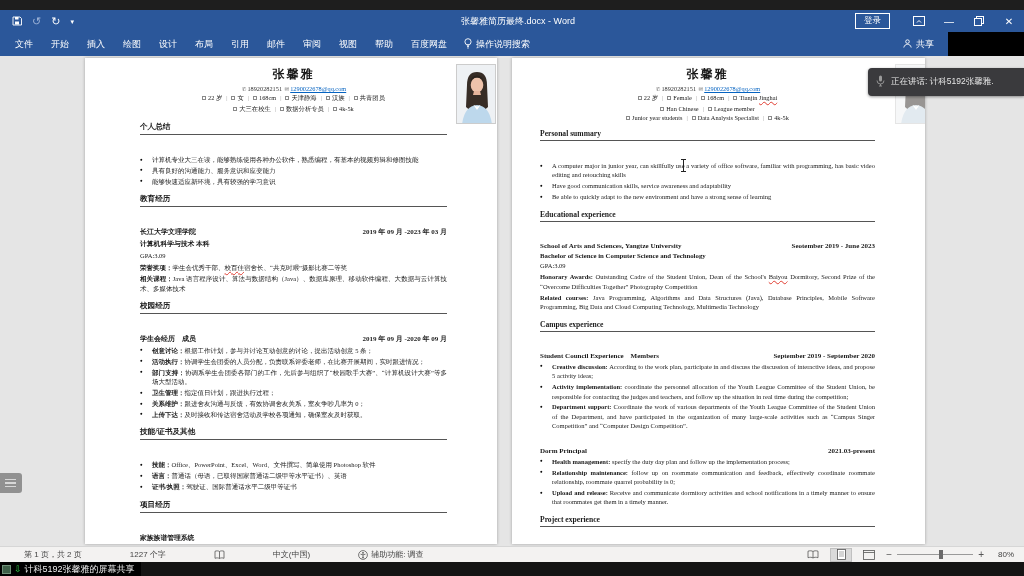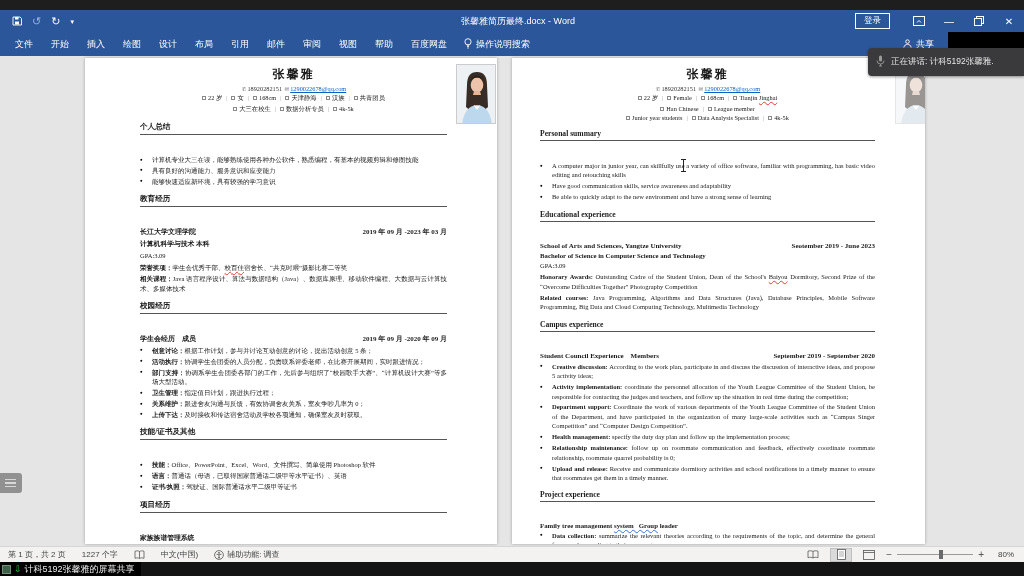--- a/index.html
+++ b/index.html
@@ -54,30 +54,30 @@
 
   .photo { position:absolute; top:6px; width:40px; height:60px; border:0.5px solid #ccc; overflow:hidden; }
   .page-zh .photo { right:1px; }
   .page-en .photo { right:-10px; opacity:.5; filter:grayscale(.4); }
 
   .ibeam { position:absolute; left:168px; top:101px; width:7px; height:13px; pointer-events:none; }
   .ibeam::before { content:""; position:absolute; left:3px; top:0; width:1px; height:13px; background:#222; }
   .ibeam::after { content:""; position:absolute; left:1px; top:0; width:5px; height:1px; background:#222; box-shadow:0 12px 0 #222; }
 
   
-  .toast { position:absolute; left:868px; top:48px; width:156px; height:24px; background:#3a3a3d; border-radius:4px 0 0 4px; display:flex; align-items:center; gap:6px; padding:14px 8px; box-shadow:0 1px 3px rgba(0,0,0,.4); }
+  .toast { position:absolute; left:868px; top:68px; width:156px; height:24px; background:#3a3a3d; border-radius:4px 0 0 4px; display:flex; align-items:center; gap:6px; padding:14px 8px; box-shadow:0 1px 3px rgba(0,0,0,.4); }
   .toast .txt { color:#e6e6e6; font-size:8.5px; white-space:nowrap; }
 
   
   .edge-handle { position:absolute; left:0; top:473px; width:22px; height:20px; background:rgba(130,130,130,.85); border-radius:0 3px 3px 0; display:flex; flex-direction:column; justify-content:center; gap:2px; padding-left:5px; cursor:pointer; }
   .edge-handle i { display:block; width:11px; height:1.5px; background:#d8d8d8; }
 
   
   .statusbar { position:absolute; left:0; top:546px; width:1024px; height:16px; background:#f3f2f1; border-top:1px solid #d6d6d6; display:flex; align-items:center; font-size:8px; color:#444; }
-  .sb-item { padding:0 8px; display:flex; align-items:center; gap:3px; cursor:pointer; white-space:nowrap; }
+  .sb-item { padding:0 24px; display:flex; align-items:center; gap:3px; cursor:pointer; white-space:nowrap; }
   .sb-right { margin-left:auto; display:flex; align-items:center; gap:6px; padding-right:10px; }
   .viewbtn { width:22px; height:14px; display:flex; align-items:center; justify-content:center; cursor:pointer; }
   .viewbtn.sel { background:#dadada; border:1px solid #c0c0c0; }
   .zoomline { display:flex; align-items:center; gap:5px; }
   .zsign { font-size:10px; color:#555; cursor:pointer; line-height:1; }
   .ztrack { position:relative; width:76px; height:1px; background:#9a9a9a; cursor:pointer; }
   .zthumb { position:absolute; left:42px; top:-4px; width:4px; height:9px; background:#6a6a6a; }
   .zpct { font-size:8px; color:#444; width:24px; text-align:right; cursor:pointer; }
 
   
@@ -308,20 +308,24 @@
             <span class="dot">●</span>
             <span class="bt"><b>Creative discussion:</b> According to the work plan, participate in and discuss the discussion of interactive ideas, and propose 5 activity ideas;</span>
           </div>
           <div class="bu">
             <span class="dot">●</span>
             <span class="bt"><b>Activity implementation:</b> coordinate the personnel allocation of the Youth League Committee of the Student Union, be responsible for contacting the judges and teachers, and follow up the situation in real time during the competition;</span>
           </div>
           <div class="bu">
             <span class="dot">●</span>
             <span class="bt"><b>Department support:</b> Coordinate the work of various departments of the Youth League Committee of the Student Union of the Department, and have participated in the organization of many large-scale activities such as “Campus Singer Competition” and “Computer Design Competition”.</span>
+          </div>
+          <div class="entry">
+            <span class="el">Dorm Principal</span>
+            <span class="er">2021.03-present</span>
           </div>
           <div class="bu">
             <span class="dot">●</span>
             <span class="bt"><b>Health management:</b> specify the duty day plan and follow up the implementation process;</span>
           </div>
           <div class="bu">
             <span class="dot">●</span>
             <span class="bt"><b>Relationship maintenance:</b> follow up on roommate communication and feedback, effectively coordinate roommate relationship, roommate quarrel probability is 0;</span>
           </div>
           <div class="bu">

